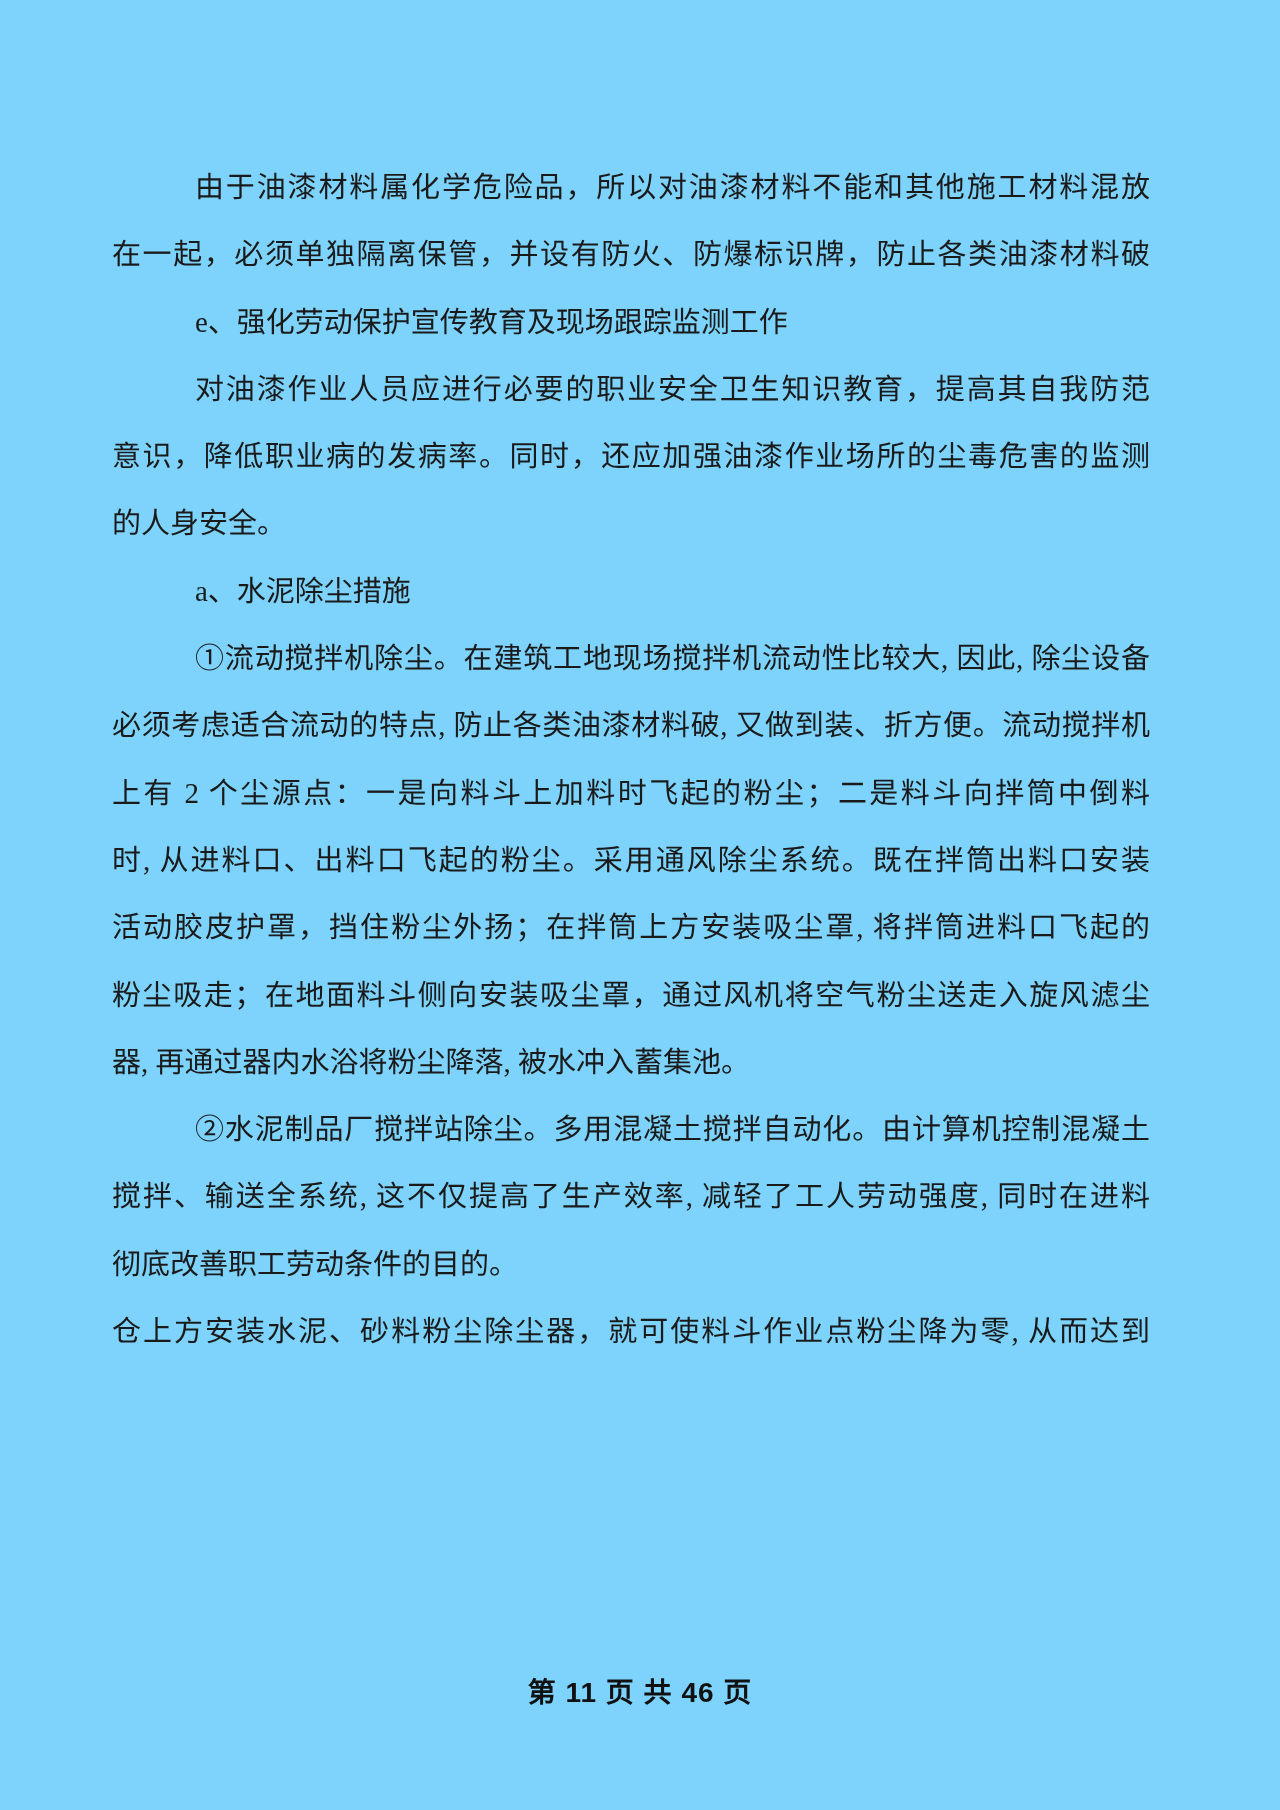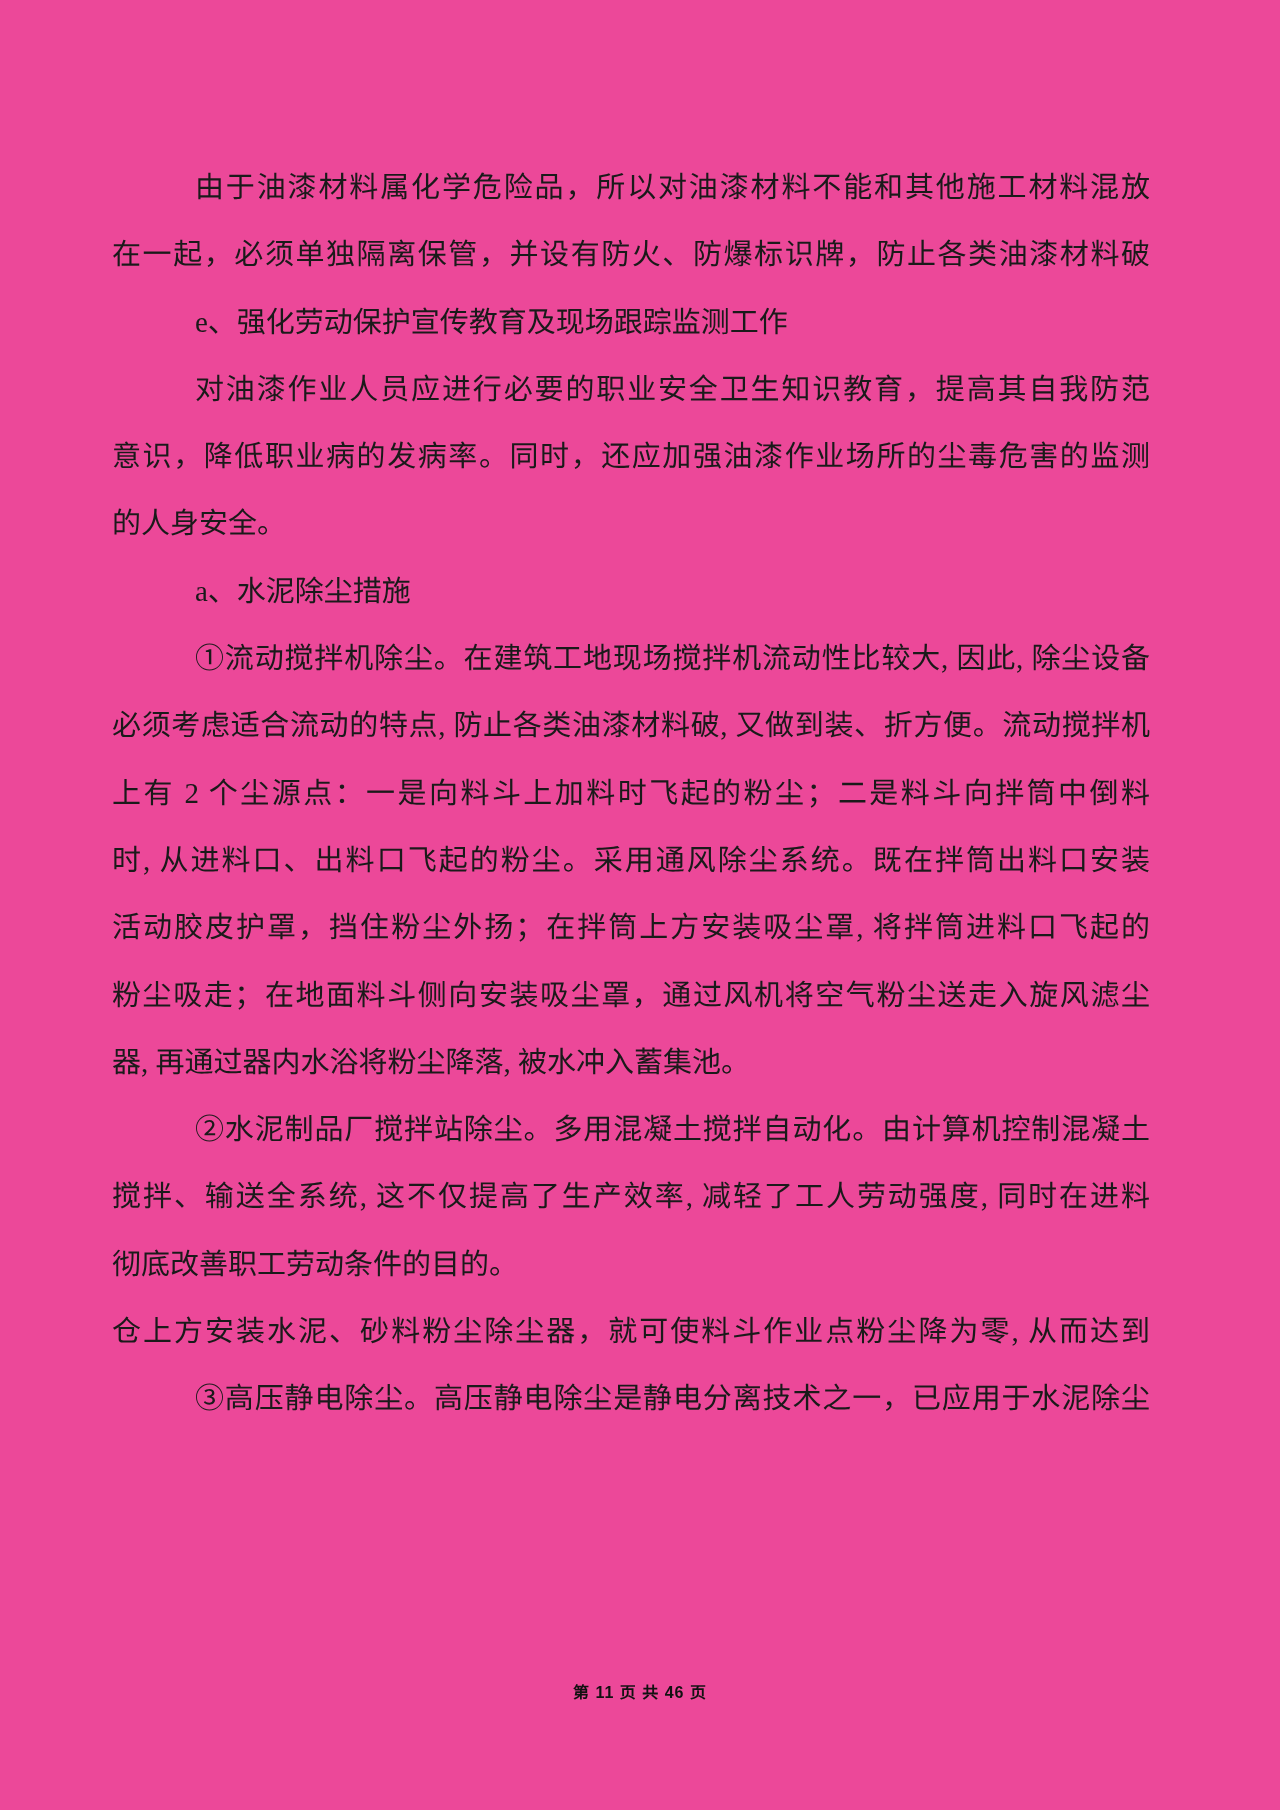--- a/index.html
+++ b/index.html
@@ -4,21 +4,21 @@
 <style>
   html, body {
     margin: 0;
     padding: 0;
     background: #ffffff;
   }
   .page {
     position: relative;
     width: 1280px;
     height: 1810px;
-    background: #ec4899;
+    background: #7dd3fc;
     overflow: hidden;
     font-family: "Liberation Serif", "DejaVu Serif", serif;
     color: #1a1a1a;
   }
   .doc {
     position: absolute;
     top: 154px;
     left: 112px;
     width: 1038px;
     font-size: 29px;
@@ -41,21 +41,21 @@
     height: 67.3px;
   }
   .footer {
     position: absolute;
     top: 1676px;
     left: 0;
     width: 100%;
     text-align: center;
     font-family: "Liberation Sans", "DejaVu Sans", sans-serif;
     font-weight: 700;
-    font-size: 16px;
+    font-size: 28px;
     line-height: 34px;
     color: #111111;
     letter-spacing: 1px;
   }
 </style>
 </head>
 <body>
 
 <div class="page">
   <main class="doc" id="doc-body">
@@ -70,18 +70,17 @@
       <div class="line justify">必须考虑适合流动的特点, 防止各类油漆材料破, 又做到装、折方便。流动搅拌机</div>
       <div class="line justify">上有 2 个尘源点：一是向料斗上加料时飞起的粉尘；二是料斗向拌筒中倒料</div>
       <div class="line justify">时, 从进料口、出料口飞起的粉尘。采用通风除尘系统。既在拌筒出料口安装</div>
       <div class="line justify">活动胶皮护罩，挡住粉尘外扬；在拌筒上方安装吸尘罩, 将拌筒进料口飞起的</div>
       <div class="line justify">粉尘吸走；在地面料斗侧向安装吸尘罩，通过风机将空气粉尘送走入旋风滤尘</div>
       <div class="line">器, 再通过器内水浴将粉尘降落, 被水冲入蓄集池。</div>
       <div class="line indent justify">②水泥制品厂搅拌站除尘。多用混凝土搅拌自动化。由计算机控制混凝土</div>
       <div class="line justify">搅拌、输送全系统, 这不仅提高了生产效率, 减轻了工人劳动强度, 同时在进料</div>
       <div class="line">彻底改善职工劳动条件的目的。</div>
       <div class="line justify">仓上方安装水泥、砂料粉尘除尘器，就可使料斗作业点粉尘降为零, 从而达到</div>
-      <div class="line indent justify">③高压静电除尘。高压静电除尘是静电分离技术之一，已应用于水泥除尘</div>
     </main>
   <footer class="footer">
     <span>第 11 页 共 46 页</span>
   </footer>
 </div>
 
 </body></html>

